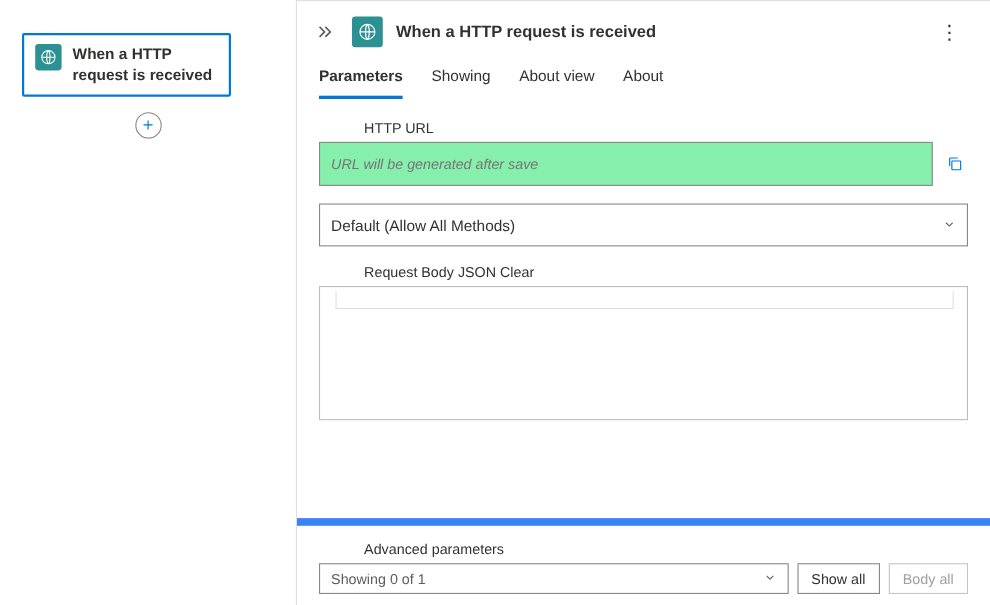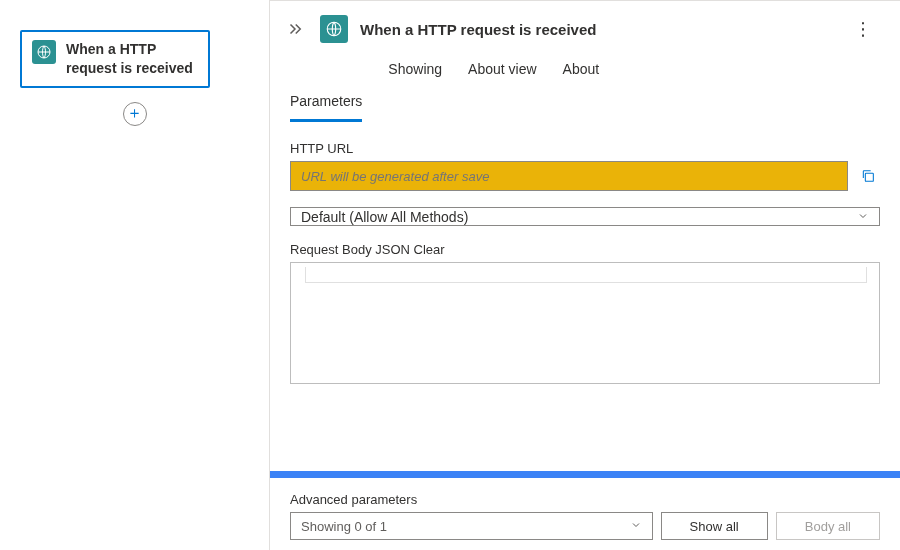--- a/index.html
+++ b/index.html
@@ -104,47 +104,47 @@
       padding: 0 20px;
       border-bottom: 1px solid transparent;
     }
     .tab {
       padding: 8px 0 10px;
       font-size: 14px;
       color: #323130;
       cursor: pointer;
       border-bottom: 3px solid transparent;
     }
-    .tab.active { font-weight: 400; border-bottom-color: #0078d4; margin-top: 32px; }
+    .tab.active { font-weight: 700; border-bottom-color: #0078d4; }
 
     .panel-body {
       padding: 18px 20px 0;
       flex: 1;
       overflow: auto;
     }
     .field { margin-bottom: 16px; }
-    .field-label { font-size: 13px; color: #323130; margin-bottom: 5px; display:block; }
+    .field-label { font-size: 13px; color: #323130; margin-bottom: 5px; display:block;margin-left:41px; }
     .url-row { display: flex; gap: 8px; align-items: center; }
     .url-input {
       flex: 1;
-      height: 30px;
+      height: 40px;
       border: 1px solid #8a8886;
       padding: 0 10px;
       font-style: italic;
       color: #605e5c;
       font-size: 13px;
-      background: #eab308;
+      background: #86efac;
     }
     .copy-btn {
       background: none; border: none; cursor: pointer; color: #0078d4; padding:4px;
       display:flex;
     }
     .select-box {
       width: 100%;
-      height: 19px;
+      height: 39px;
       border: 1px solid #8a8886;
       padding: 0 10px;
       display: flex;
       align-items: center;
       justify-content: space-between;
       font-size: 14px;
       cursor: pointer;
       background: #fff;
     }
     .chev { color: #605e5c; }
@@ -187,21 +187,21 @@
       display: flex;
       align-items: center;
       justify-content: space-between;
       font-size: 13px;
       color: #605e5c;
       cursor: pointer;
       background: #fff;
     }
     .pill-btn {
       height: 28px;
-      padding: 0 28px;
+      padding: 0 12px;
       border: 1px solid #8a8886;
       background: #fff;
       font-size: 13px;
       cursor: pointer;
       color: #323130;
     }
     .pill-btn.disabled { color: #a19f9d; border-color: #c8c6c4; cursor: default; }
   </style>
 </head>
 <body>

